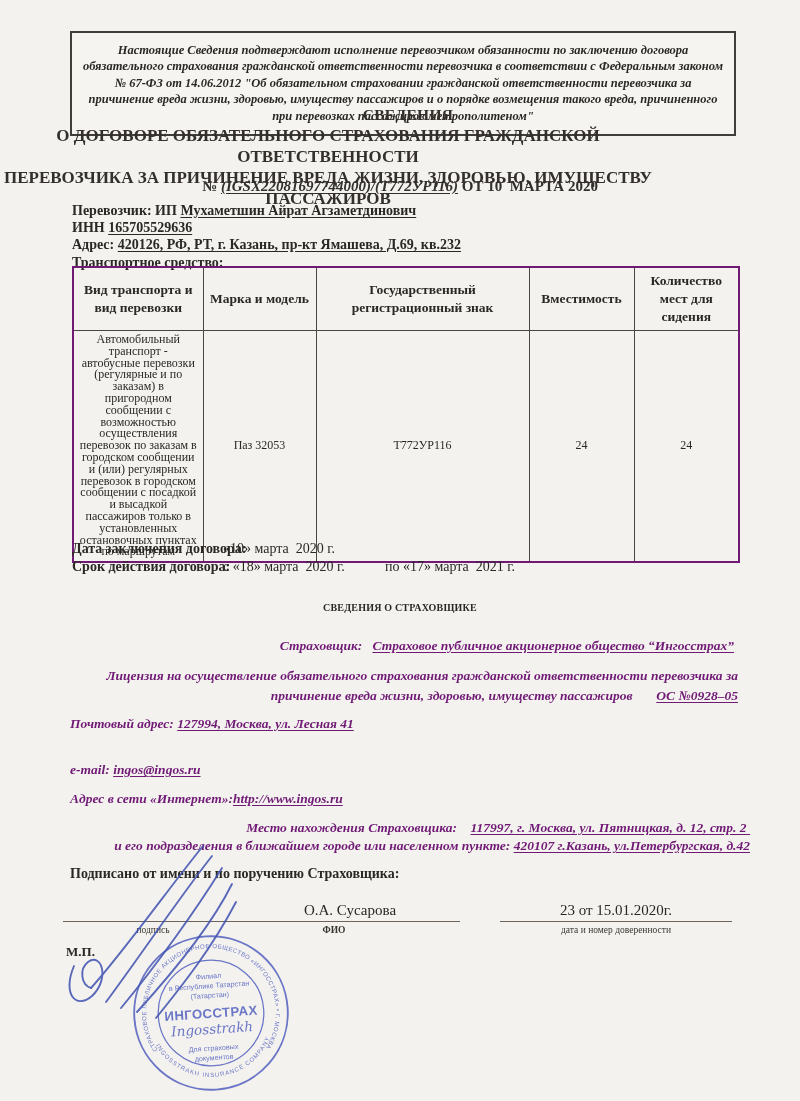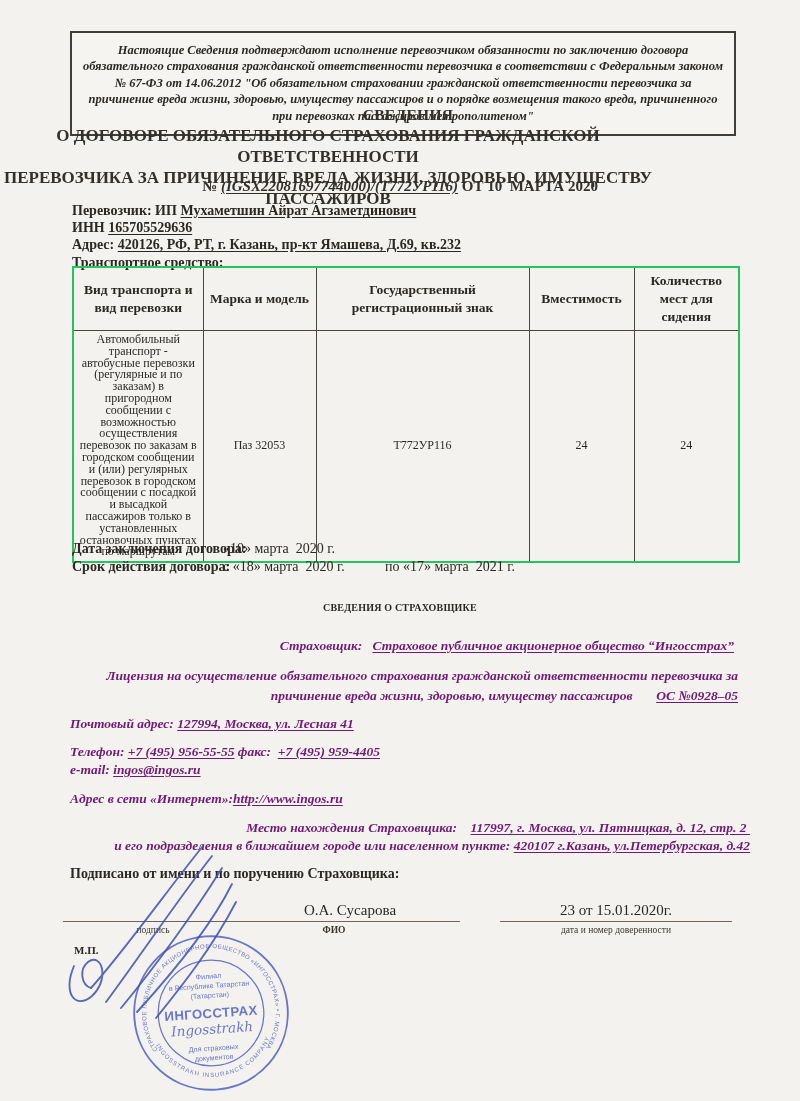--- a/index.html
+++ b/index.html
@@ -16,41 +16,41 @@
 
   .title-main{left:8px;top:106px;width:800px;font-weight:bold;font-size:15.5px;letter-spacing:.3px;color:#332f2b;}
   .title-sub{left:0;top:125px;width:656px;font-weight:bold;font-size:17px;line-height:21px;color:#332f2b;}
   .number-line{left:0;top:178px;width:800px;font-weight:bold;font-size:15px;color:#332f2b;}
   .number-line .val{font-style:italic;font-weight:bold;}
 
   .carrier{left:72px;top:202px;width:660px;font-weight:bold;font-size:14px;line-height:17.2px;}
 
   table.vt{border-collapse:collapse;table-layout:fixed;width:666px;}
   table.vt th, table.vt td{border:1px solid #4a463f;vertical-align:middle;text-align:center;padding:3px 4px;}
-  table.vt{border:2px solid #22c55e;}
+  table.vt{border:2px solid #701a75;}
   table.vt th{font-size:13.5px;font-weight:bold;line-height:18px;height:56px;}
   table.vt td{font-size:12px;line-height:11.8px;height:208px;}
   .vt-wrap{left:72px;top:266px;}
 
   .dates{left:72px;top:541px;width:680px;font-size:14px;}
   .dates .row{position:relative;height:18px;}
   .dates .lbl{position:absolute;left:0;font-weight:bold;}
   .dates .v1{position:absolute;left:151px;}
   .dates .v2{position:absolute;left:313px;}
 
   .ins-head{left:0;top:602px;width:800px;font-weight:bold;font-size:10px;letter-spacing:.2px;}
 
   .ins{font-style:italic;font-weight:bold;font-size:13.5px;line-height:20px;color:#701a75;text-align:right;}
   .ins .u{text-decoration:underline;}
   .signed-line{left:70px;top:866px;font-weight:bold;font-size:14px;font-style:normal;}
 
   .sig-line{border-top:1.6px solid #6e645c;height:0;top:921px;}
   .cap{font-size:9.5px;top:925px;color:#3a362f;text-align:center;}
   .over{top:902px;font-size:15px;text-align:center;color:#2b2824;}
-  .mp{left:74px;top:944px;font-weight:bold;font-size:11px;}
+  .mp{left:66px;top:944px;font-weight:bold;font-size:13px;}
 
   .stamp{left:130px;top:933px;width:162px;height:160px;opacity:.8;transform:rotate(-4deg);}
   .sig-strokes{left:60px;top:836px;width:195px;height:195px;opacity:.85;}
 </style>
 </head>
 <body>
 
 <div class="page">
 
   <div class="abs notice-box">
@@ -122,23 +122,20 @@
   </div>
 
   <div class="abs ins" style="left:70px;top:666px;width:668px;">
     <span class="pw">Лицензия на осуществление обязательного страхования гражданской ответственности перевозчика за причинение вреда жизни, здоровью, имуществу пассажиров       </span><span class="u pw">ОС №0928–05</span>
   </div>
 
   <div class="abs ins" style="left:70px;top:714px;">
     <span class="pw">Почтовый адрес: </span><span class="u pw">127994, Москва, ул. Лесная 41</span>
   </div>
 
-  <div class="abs ins" style="left:70px;top:742px;">
-    <span class="pw">Телефон: </span><span class="u pw">+7 (495) 956-55-55</span><span class="pw"> факс:  </span><span class="u pw">+7 (495) 959-4405</span>
-  </div>
 
   <div class="abs ins" style="left:70px;top:760px;">
     <span class="pw">e-mail: </span><span class="u pw">ingos@ingos.ru</span>
   </div>
 
   <div class="abs ins" style="left:70px;top:789px;">
     <span class="pw">Адрес в сети «Интернет»:</span><span class="u pw">http://www.ingos.ru</span>
   </div>
 
   <div class="abs ins" style="left:70px;top:819px;width:680px;line-height:18px;">

